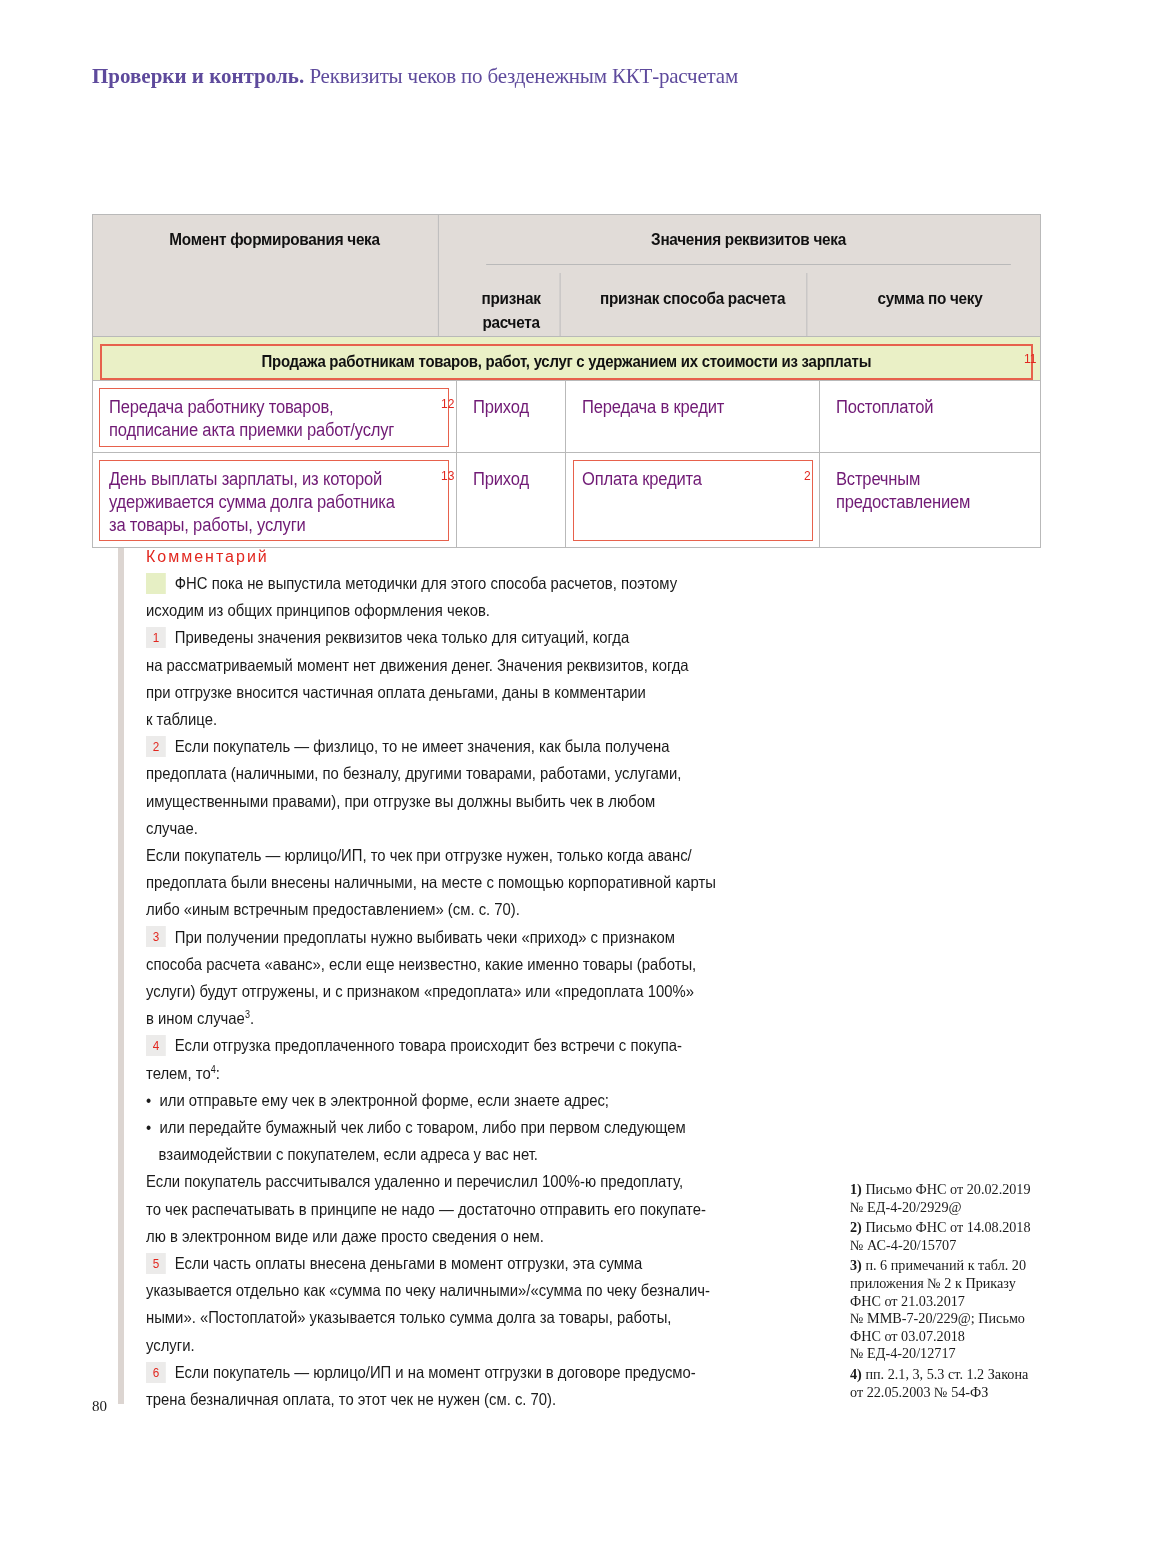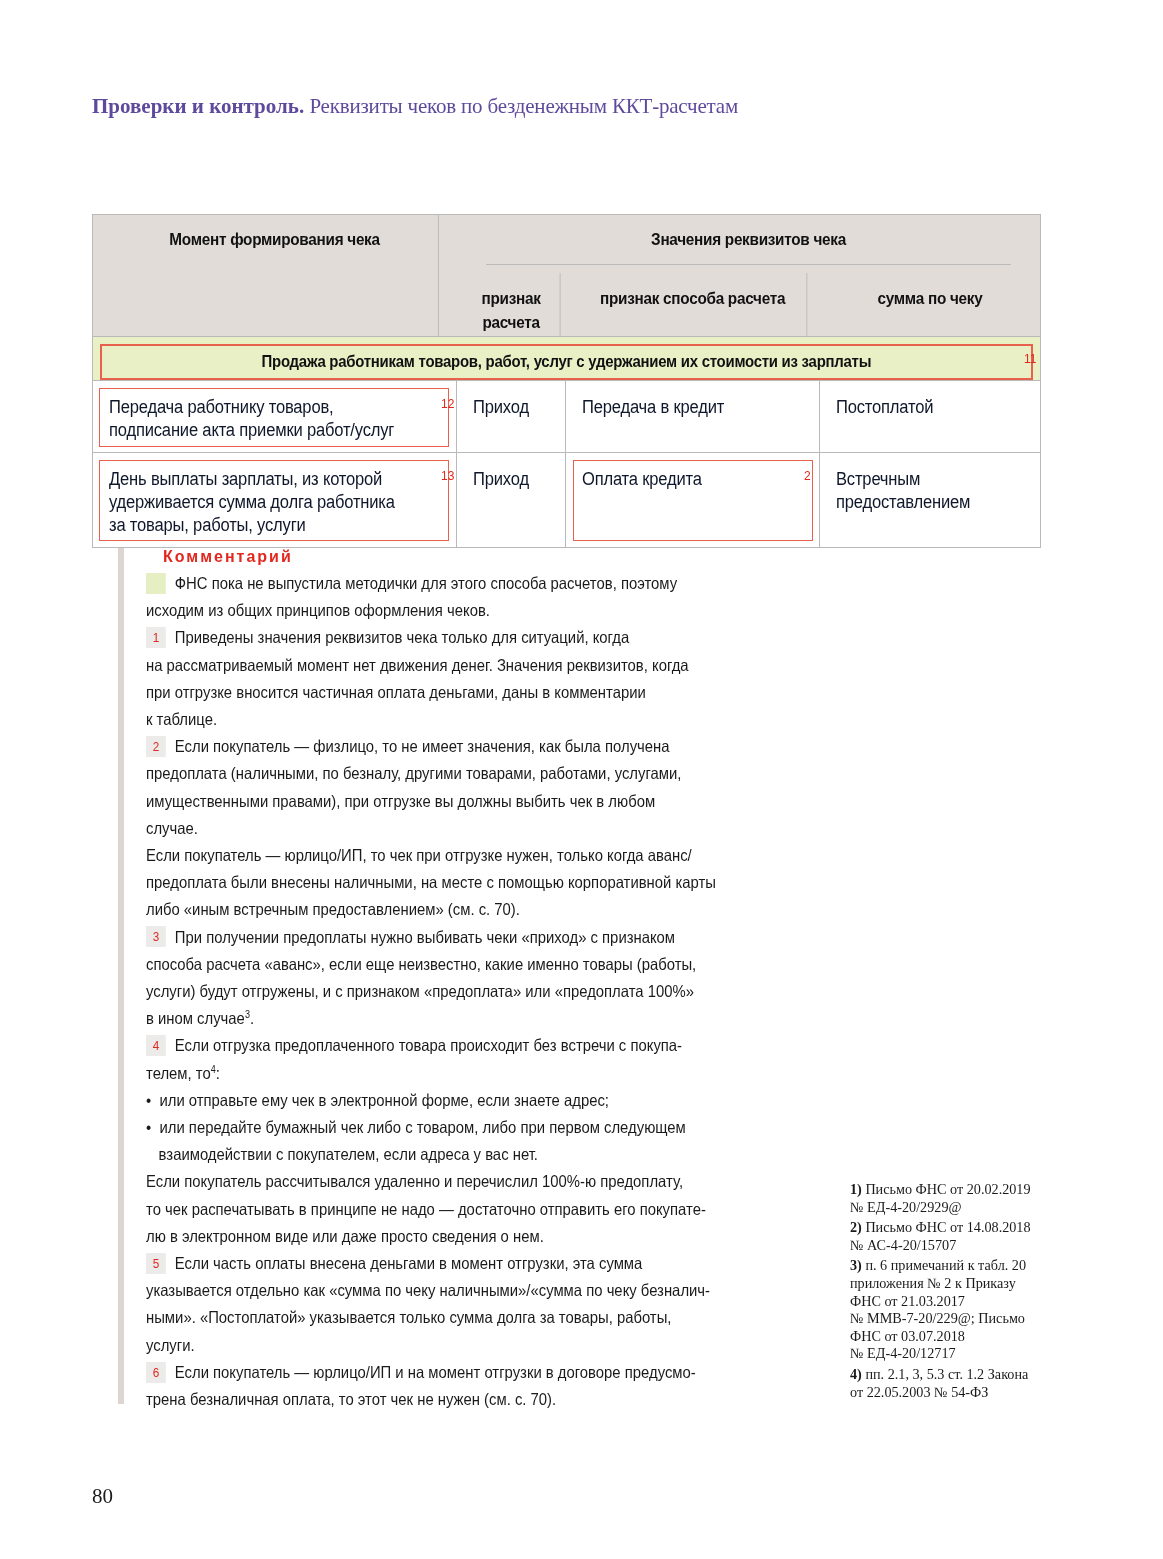--- a/index.html
+++ b/index.html
@@ -1,20 +1,20 @@
 <!DOCTYPE html>
 <html><head>
   <meta charset="utf-8">
   <style>
     * { box-sizing: border-box; margin: 0; padding: 0; }
     html, body { width: 1163px; height: 1559px; background: #ffffff; }
     body { position: relative; font-family: "Liberation Sans", sans-serif; color: #1a1a1a; overflow: hidden; }
 
     .running-head {
-      position: absolute; left: 92px; top: 94px;
+      position: absolute; left: 92px; top: 64px;
       font-family: "Liberation Serif", "DejaVu Serif", serif;
       font-size: 21px; color: #5e4a9c; white-space: nowrap;
     }
     .running-head .bold { font-weight: bold; }
     .running-head .rest { font-weight: normal; letter-spacing: -0.2px; }
 
     
     .tbl {
       position: absolute; left: 92px; top: 170px; width: 949px;
       border: 1px solid #b9b9b9;
@@ -44,61 +44,61 @@
     .section-box {
       position: absolute; left: 7px; top: 7px; width: 933px; height: 36px;
       border: 2px solid #e7614c; display: flex; align-items: center; justify-content: center;
     }
     .marker {
       position: absolute; font-family: "Liberation Sans", sans-serif;
       font-size: 12px; color: #e2271f; line-height: 12px;
     }
 
     .body-cell {
-      font-size: 18px; line-height: 23px; color: #0f172a;
+      font-size: 18px; line-height: 23px; color: #701a75;
       padding: 15px 16px; letter-spacing: -0.2px;
     }
     .body-cell .cond { display: inline-block; transform: scaleX(0.92); transform-origin: left; white-space: nowrap; }
     .data-row-1 { height: 72px; }
     .data-row-2 { height: 94px; }
     .red-box { position: absolute; border: 1.5px solid #e7614c; }
 
     
     .comment-bar {
       position: absolute; left: 118px; top: 548px; width: 6px; height: 856px; background: #dcd5d1;
     }
     .comment {
       position: absolute; left: 146px; top: 546px; width: 640px;
       font-family: "Liberation Sans", sans-serif; font-size: 16.5px; line-height: 27.2px; color: #1a1a1a;
     }
     .comment .line { white-space: nowrap; transform: scaleX(0.9); transform-origin: left; display: block; }
     .comment-title {
-      font-weight: bold; color: #e2271f; font-size: 16px; letter-spacing: 2px; line-height: 22px;
-      display: block; margin-bottom: 2px; margin-left: 17px;
+      font-weight: normal; color: #e2271f; font-size: 16px; letter-spacing: 2px; line-height: 22px;
+      display: block; margin-bottom: 2px;
     }
     .num-badge {
       display: inline-block; width: 22px; height: 21px; background: #ecebea;
       color: #e2271f; font-size: 13px; text-align: center; line-height: 21px;
       vertical-align: middle; margin-right: 10px; margin-top: -3px;
     }
     .green-badge { background: #e6efc4; }
     sup { font-size: 10px; line-height: 0; }
     .indent { padding-left: 14px; }
 
     
     .notes {
       position: absolute; left: 823px; top: 1181px; width: 220px;
       font-family: "Liberation Serif", "DejaVu Serif", serif; font-size: 14.2px; line-height: 17.6px; color: #1a1a1a;
     }
     .note { margin-bottom: 3px; margin-left: 27px; }
     .note .n { font-weight: bold; }
 
     .page-number {
-      position: absolute; left: 92px; top: 1484px;
-      font-family: "Liberation Serif", "DejaVu Serif", serif; font-size: 21px; color: #1a1a1a;
+      position: absolute; left: 92px; top: 1398px;
+      font-family: "Liberation Serif", "DejaVu Serif", serif; font-size: 15px; color: #1a1a1a;
     }
   </style>
 </head>
 <body>
 
 <div class="running-head">
   <span class="bold">Проверки и контроль.</span>
   <span class="rest">Реквизиты чеков по безденежным ККТ-расчетам</span>
 </div>
 

